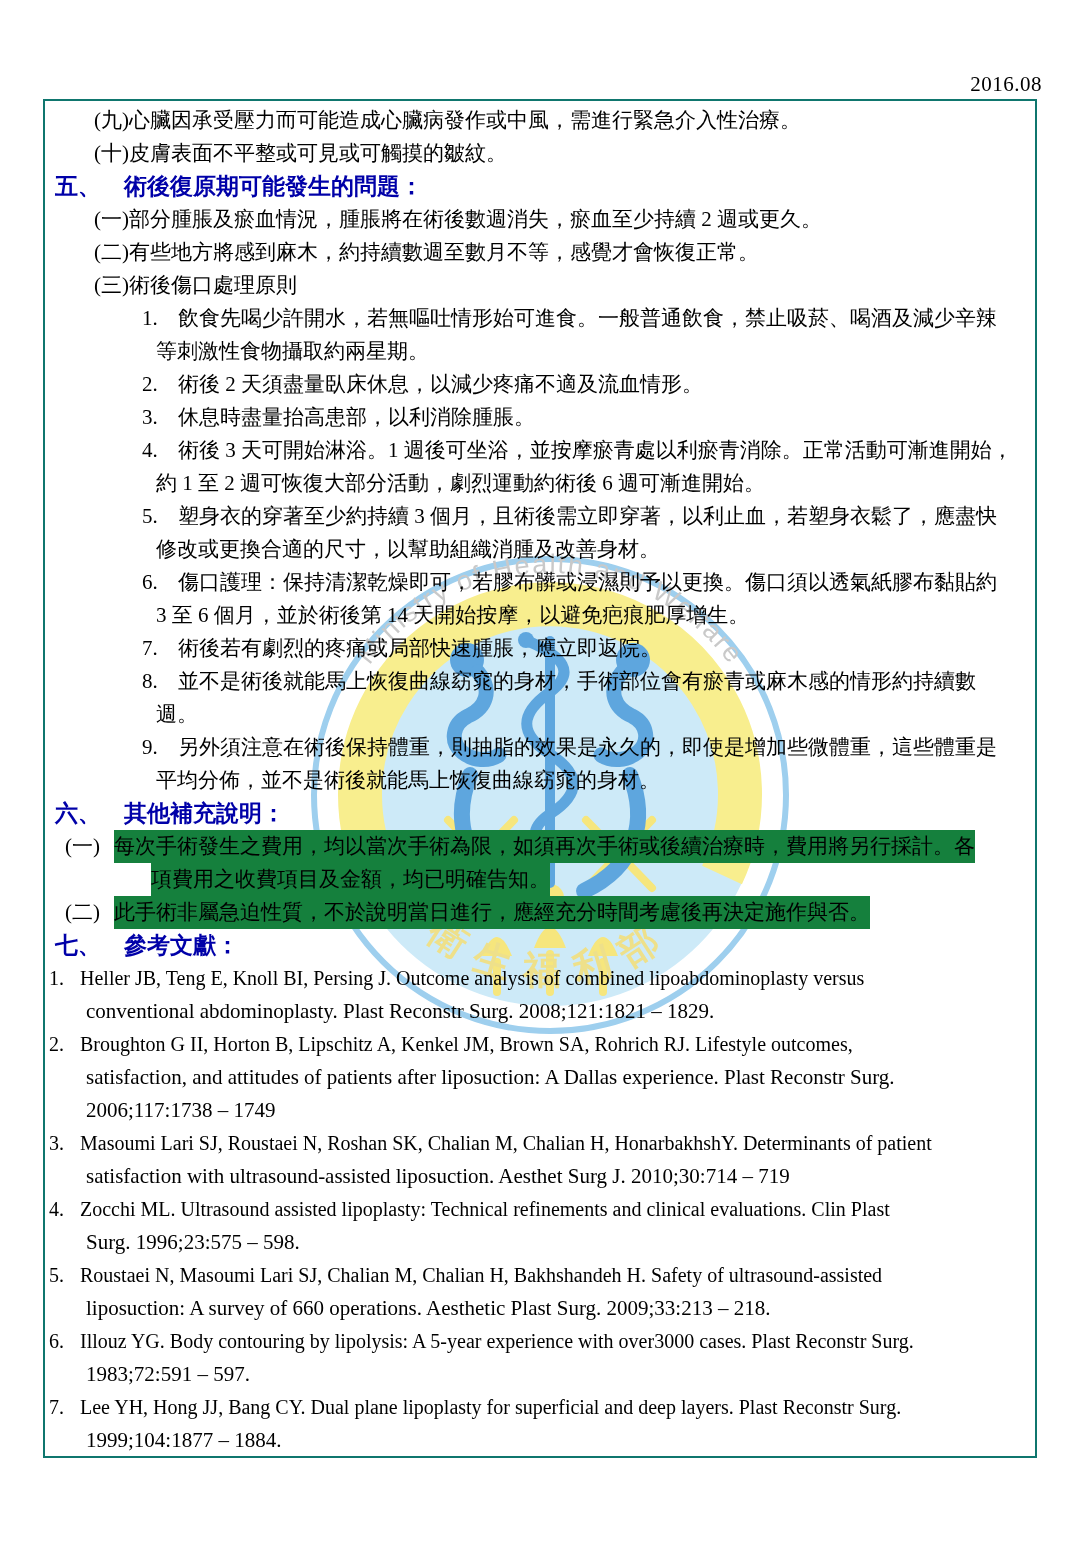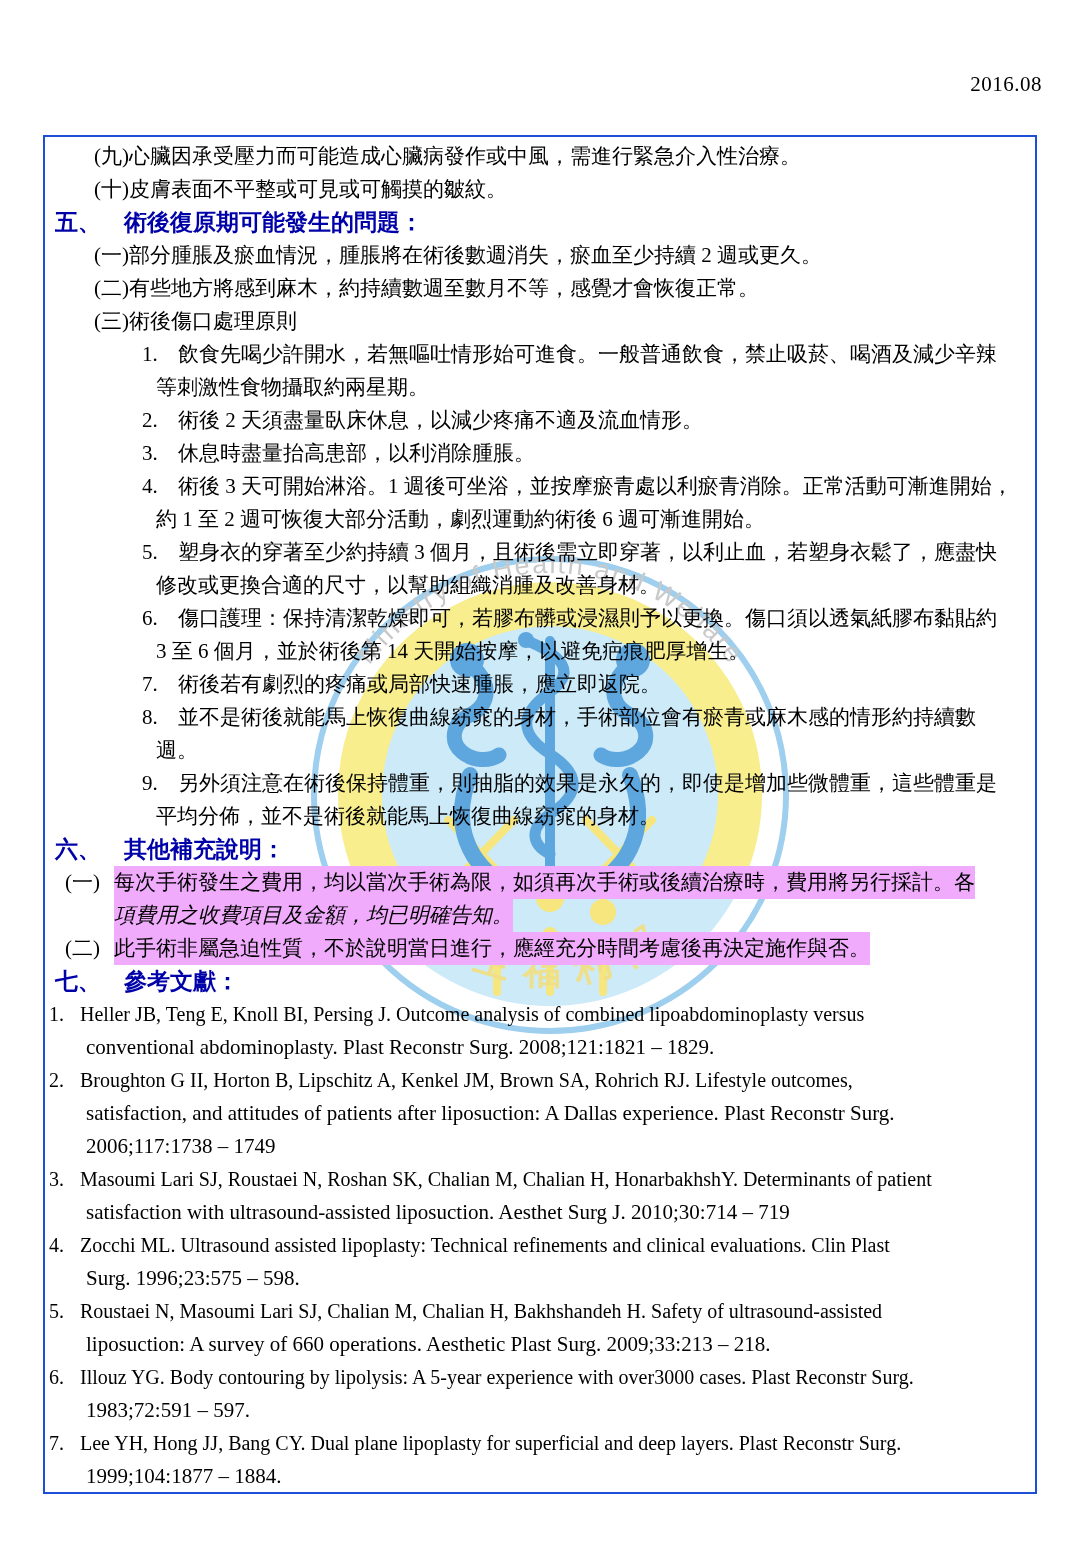--- a/index.html
+++ b/index.html
@@ -1,33 +1,33 @@
 <!DOCTYPE html>
 <html><head>
 <meta charset="utf-8">
 <style>
   html,body{margin:0;padding:0;background:#fff;}
   .page{position:relative;width:1092px;height:1544px;background:#fff;overflow:hidden;
         font-family:"Liberation Serif","DejaVu Serif",serif;color:#000;}
   .date-label{position:absolute;top:72px;right:50px;font-size:21px;letter-spacing:.5px;}
   .watermark{position:absolute;left:0;top:0;width:1092px;height:1544px;pointer-events:none;}
   .doc-box{position:absolute;left:43px;top:99px;width:990px;height:1355px;
-           border:2px solid #1d4ed8;background:transparent;margin-top:36px;}
+           border:2px solid #0f766e;background:transparent;}
   .lines{position:absolute;left:0;top:3px;width:100%;}
   .line{height:33px;line-height:33px;white-space:nowrap;font-size:21px;}
   .line .marker{display:inline-block;}
   .heading{padding-left:10px;color:#0000a8;font-weight:bold;font-size:23px;}
   .item1{padding-left:49px;}
   .numitem{padding-left:97px;} .numitem .marker{width:36px;}
   .numcont{padding-left:111px;}
   .sec6item{padding-left:20px;} .sec6item .marker{width:49px;}
-  .sec6cont{padding-left:69px;font-style:italic;}
+  .sec6cont{padding-left:106px;}
   .ref{padding-left:4px;font-size:20px;} .ref .marker{width:31px;}
   .refcont{padding-left:41px;font-size:21px;}
-  .hl{display:inline-block;height:33px;line-height:33px;background:#f0abfc;}
+  .hl{display:inline-block;height:33px;line-height:33px;background:#15803d;}
   .seg{display:inline;}
 </style>
 </head>
 <body>
 
 <div class="page">
 
   <svg class="watermark" viewBox="0 0 1092 1544" xmlns="http://www.w3.org/2000/svg" aria-hidden="true">
     <g>
       <circle cx="550" cy="795" r="236" fill="#ffffff" stroke="#9ecfee" stroke-width="6"></circle>

